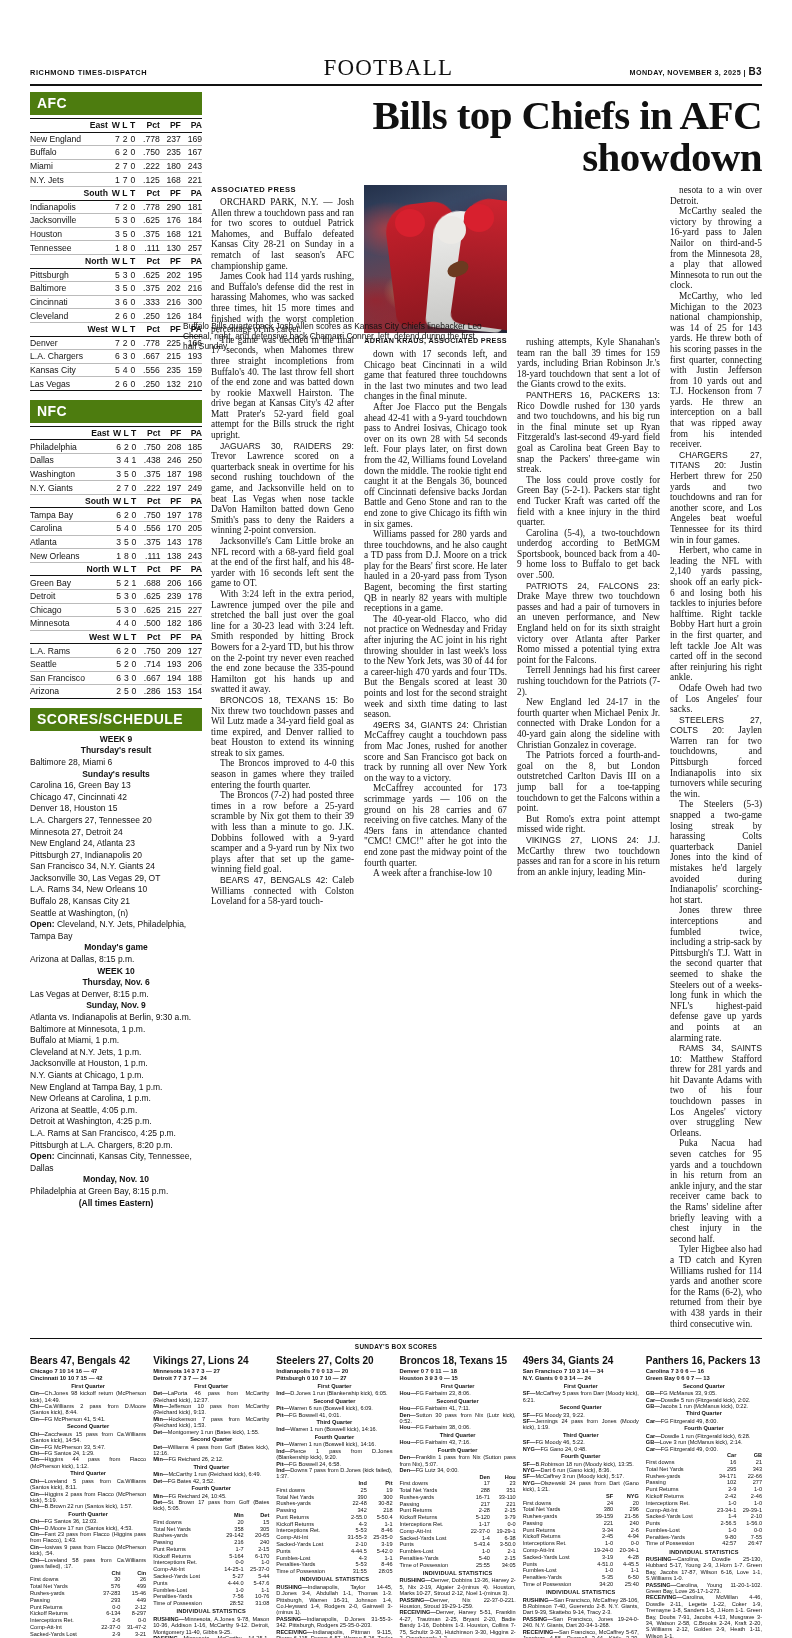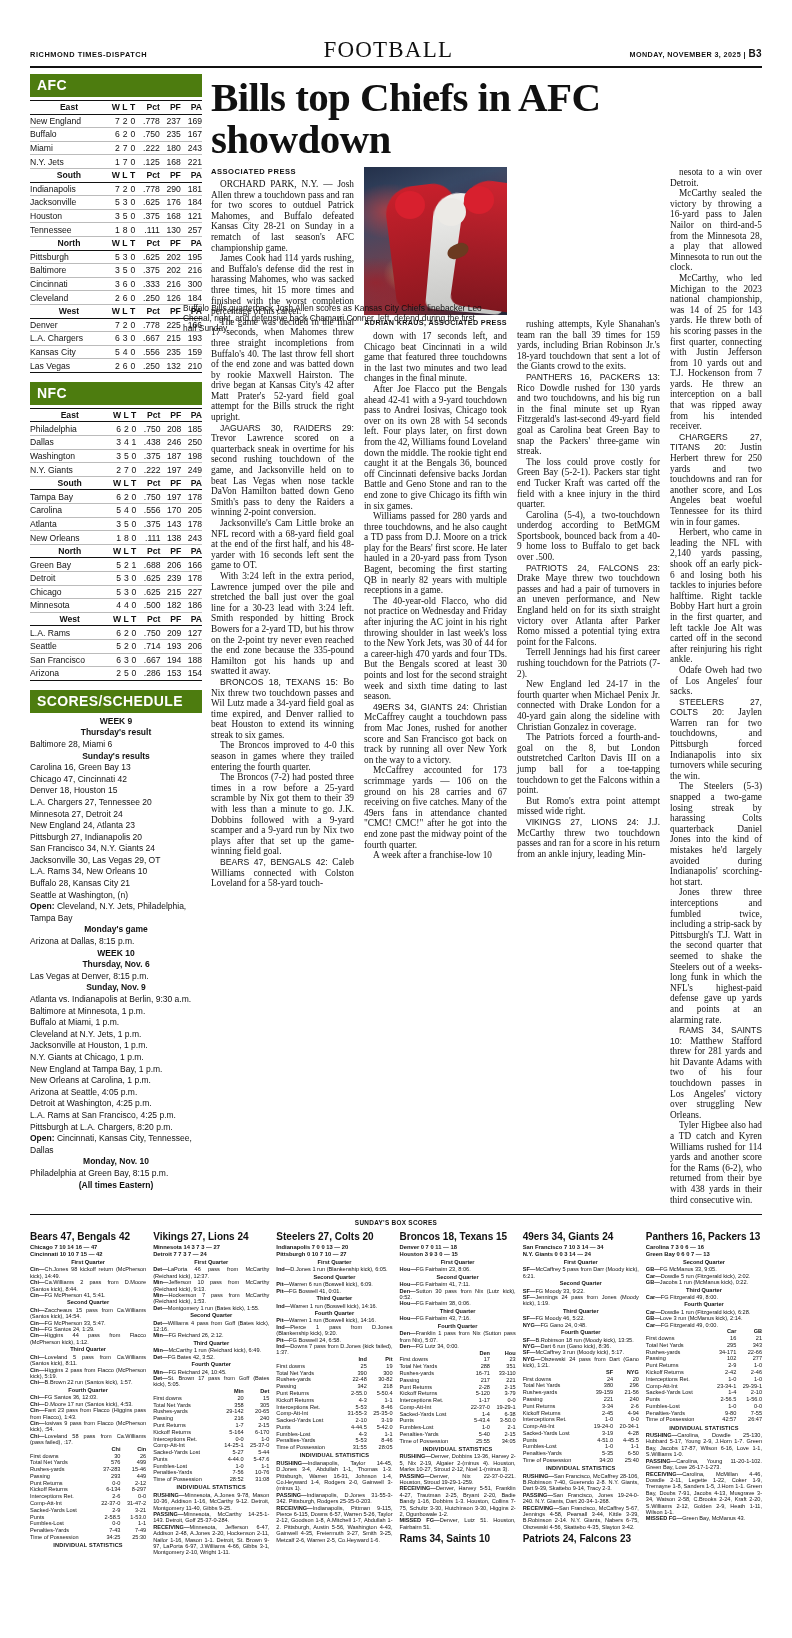--- a/index.html
+++ b/index.html
@@ -4,21 +4,21 @@
 <style>
   * { box-sizing: border-box; }
   html, body { margin:0; padding:0; }
   body {
     width:792px; height:1638px;
     background:#ffffff;
     font-family:"Liberation Sans", sans-serif;
     color:#111;
     overflow:hidden;
   }
-  .page { width:792px; height:1606px; padding:12px 30px; position:relative; }
+  .page { width:792px; height:1606px; padding:12px 30px; position:relative;margin-top:18px; }
 
   
   .masthead { display:flex; align-items:flex-end; justify-content:space-between;
               padding:26px 0 5px 0; }
   .mh-left { font-family:"Liberation Sans", sans-serif; font-size:7.4px;
              letter-spacing:.55px; font-weight:700; color:#111; padding-bottom:2px;}
   .mh-center { font-family:"Liberation Serif", serif; font-size:23px;
                letter-spacing:1.2px; color:#111; line-height:1; }
   .mh-right { font-size:7.2px; letter-spacing:.4px; font-weight:700; padding-bottom:2px; }
   .mh-right .pg { font-size:10px; font-weight:700; }
@@ -29,37 +29,37 @@
   .col-left { width:172px; flex:0 0 172px; }
   .col-right { flex:1; }
 
   
   .sect-head { background:#4d7c0f; color:#fff; font-weight:700; font-size:14px;
                letter-spacing:.4px; padding:3px 7px 4px 7px; margin-bottom:3px; }
   table.stand { width:100%; border-collapse:collapse; font-size:8.6px; }
   table.stand td, table.stand th { padding:1.3px 0; }
   table.stand tr.divhdr th { font-weight:700; border-bottom:1.1px solid #111;
         border-top:1.1px solid #111; text-align:right; font-size:8.6px; }
-  table.stand tr.divhdr th.tm { text-align:center; }
+  table.stand tr.divhdr th.tm { text-align:right; }
   table.stand tr.tm-row td { border-bottom:.6px solid #bbb; text-align:right;
         font-size:8.6px; white-space:nowrap;}
   table.stand tr.tm-row td.tm { text-align:left; }
   table.stand tr.tm-row:last-child td { border-bottom:1.1px solid #111; }
   .stand-wrap { margin-bottom:9px; }
 
   
   .sched { font-size:8.5px; line-height:11.6px; }
   .sched .ctr { text-align:center; font-weight:700; }
   .sched .ln { }
   .sched .lbl { font-weight:700; }
 
   
   .headline { font-family:"Liberation Serif", serif; font-weight:700;
               font-size:41px; line-height:42px; letter-spacing:-.6px;
-              margin:2px 0 7px 0; }
+              margin:2px 0 7px 0;text-align:right; }
 
   
   .art-grid { display:flex; gap:10px; }
   .art-col { width:143px; flex:0 0 143px; }
   .art-col.wide { flex:1; width:auto; }
   .byline { font-size:7.6px; font-weight:700; letter-spacing:.5px;
             margin-bottom:3px; }
   p.body { font-family:"Liberation Serif", serif; font-size:9.3px;
            line-height:10.6px; text-align:justify; margin:0 0 0 0;
            text-indent:9px; hyphens:auto; }
@@ -626,20 +626,21 @@
               <p class="body">nesota to a win over Detroit.</p>
               <p class="body">McCarthy sealed the victory by throwing a 16-yard pass to Jalen Nailor on third-and-5 from the Minnesota 28, a play that allowed Minnesota to run out the clock.</p>
               <p class="body">McCarthy, who led Michigan to the 2023 national championship, was 14 of 25 for 143 yards. He threw both of his scoring passes in the first quarter, connecting with Justin Jefferson from 10 yards out and T.J. Hockenson from 7 yards. He threw an interception on a ball that was ripped away from his intended receiver.</p>
               <p class="body"><span class="ghead">CHARGERS 27, TITANS 20:</span> Justin Herbert threw for 250 yards and two touchdowns and ran for another score, and Los Angeles beat woeful Tennessee for its third win in four games.</p>
               <p class="body">Herbert, who came in leading the NFL with 2,140 yards passing, shook off an early pick-6 and losing both his tackles to injuries before halftime. Right tackle Bobby Hart hurt a groin in the first quarter, and left tackle Joe Alt was carted off in the second after reinjuring his right ankle.</p>
               <p class="body">Odafe Oweh had two of Los Angeles' four sacks.</p>
               <p class="body"><span class="ghead">STEELERS 27, COLTS 20:</span> Jaylen Warren ran for two touchdowns, and Pittsburgh forced Indianapolis into six turnovers while securing the win.</p>
               <p class="body">The Steelers (5-3) snapped a two-game losing streak by harassing Colts quarterback Daniel Jones into the kind of mistakes he'd largely avoided during Indianapolis' scorching-hot start.</p>
               <p class="body">Jones threw three interceptions and fumbled twice, including a strip-sack by Pittsburgh's T.J. Watt in the second quarter that seemed to shake the Steelers out of a weeks-long funk in which the NFL's highest-paid defense gave up yards and points at an alarming rate.</p>
               <p class="body"><span class="ghead">RAMS 34, SAINTS 10:</span> Matthew Stafford threw for 281 yards and hit Davante Adams with two of his four touchdown passes in Los Angeles' victory over struggling New Orleans.</p>
+              <p class="body">Puka Nacua had seven catches for 95 yards and a touchdown in his return from an ankle injury, and the star receiver came back to the Rams' sideline after briefly leaving with a chest injury in the second half.</p>
               <p class="body">Tyler Higbee also had a TD catch and Kyren Williams rushed for 114 yards and another score for the Rams (6-2), who returned from their bye with 438 yards in their third consecutive win.</p>
             </div>
         </div>
       </div>
 
       <div class="caption" id="caption-holder" style="position: absolute; left: 183px; top: 303px; width: 300px;">Buffalo Bills quarterback Josh Allen scores as Kansas City Chiefs linebacker Leo Chenal, right, and defensive back Chamarri Conner, left, defend during the first half Sunday.</div>
 
     </div>
   </div>
 

